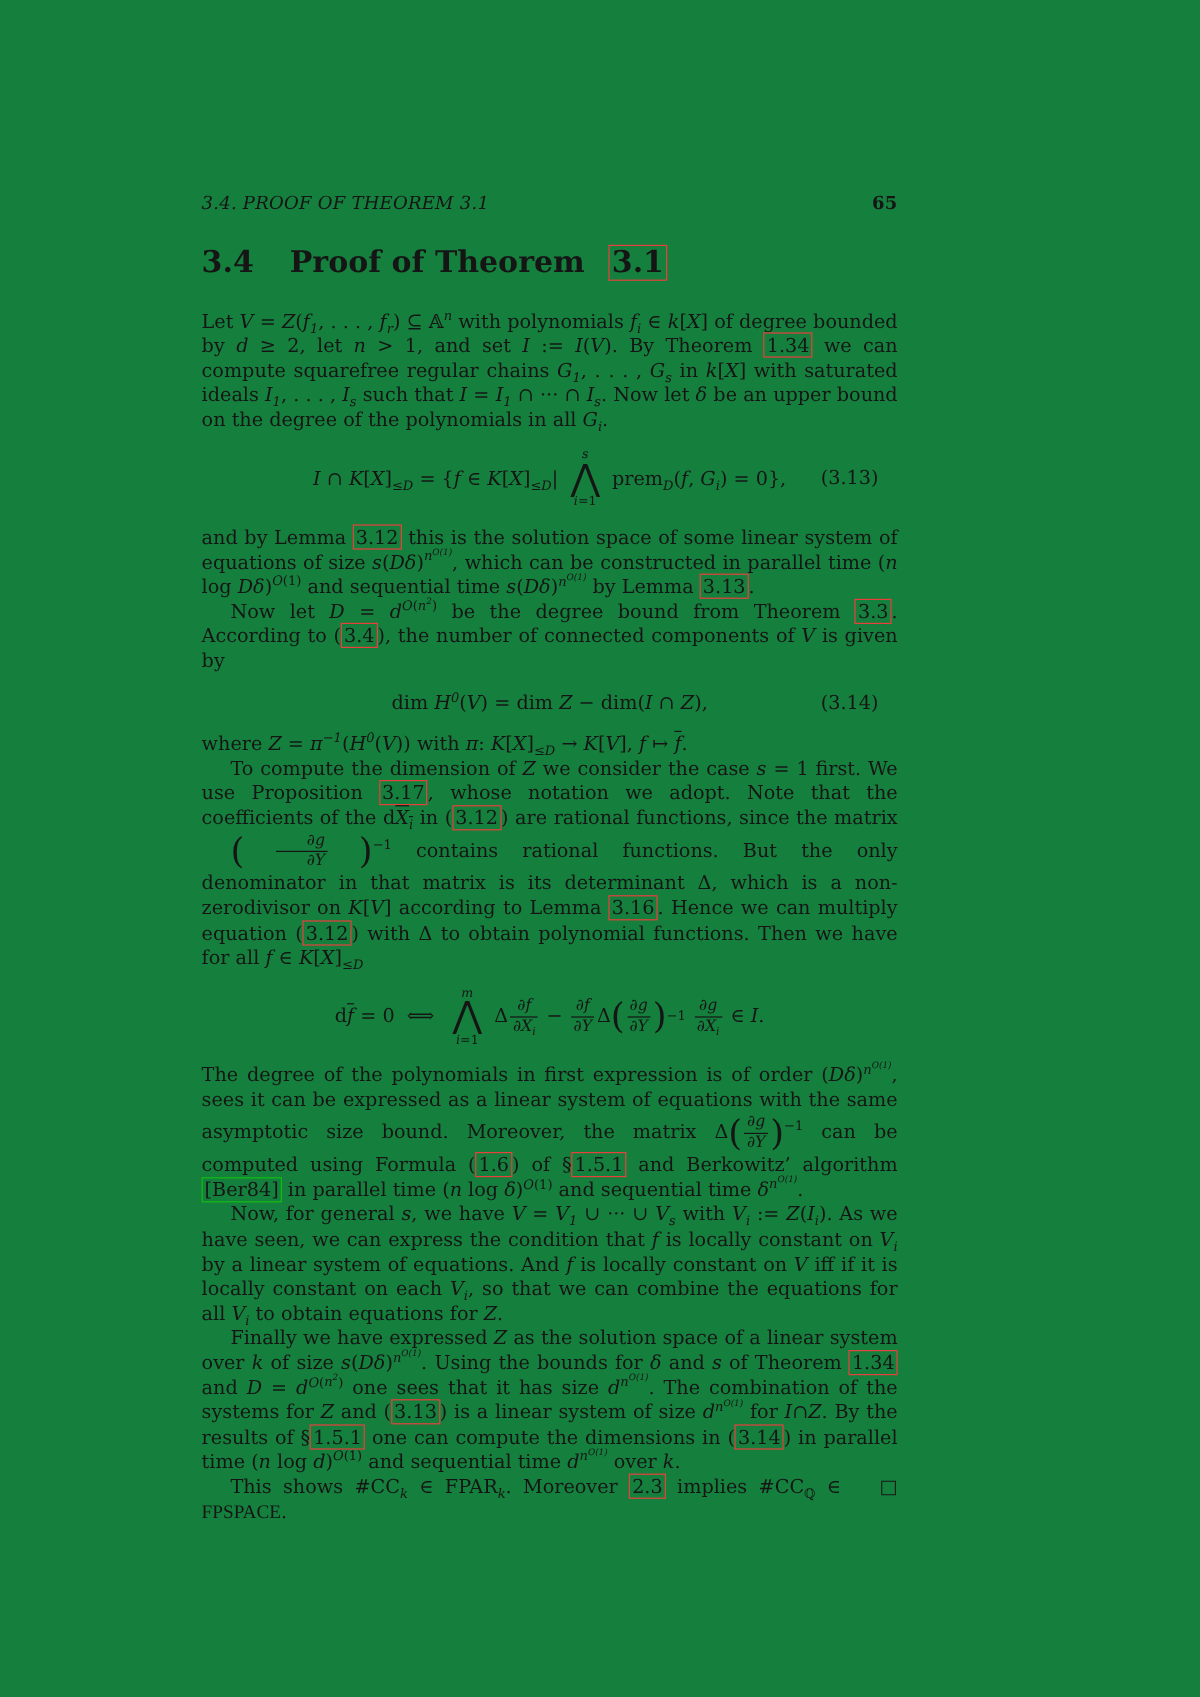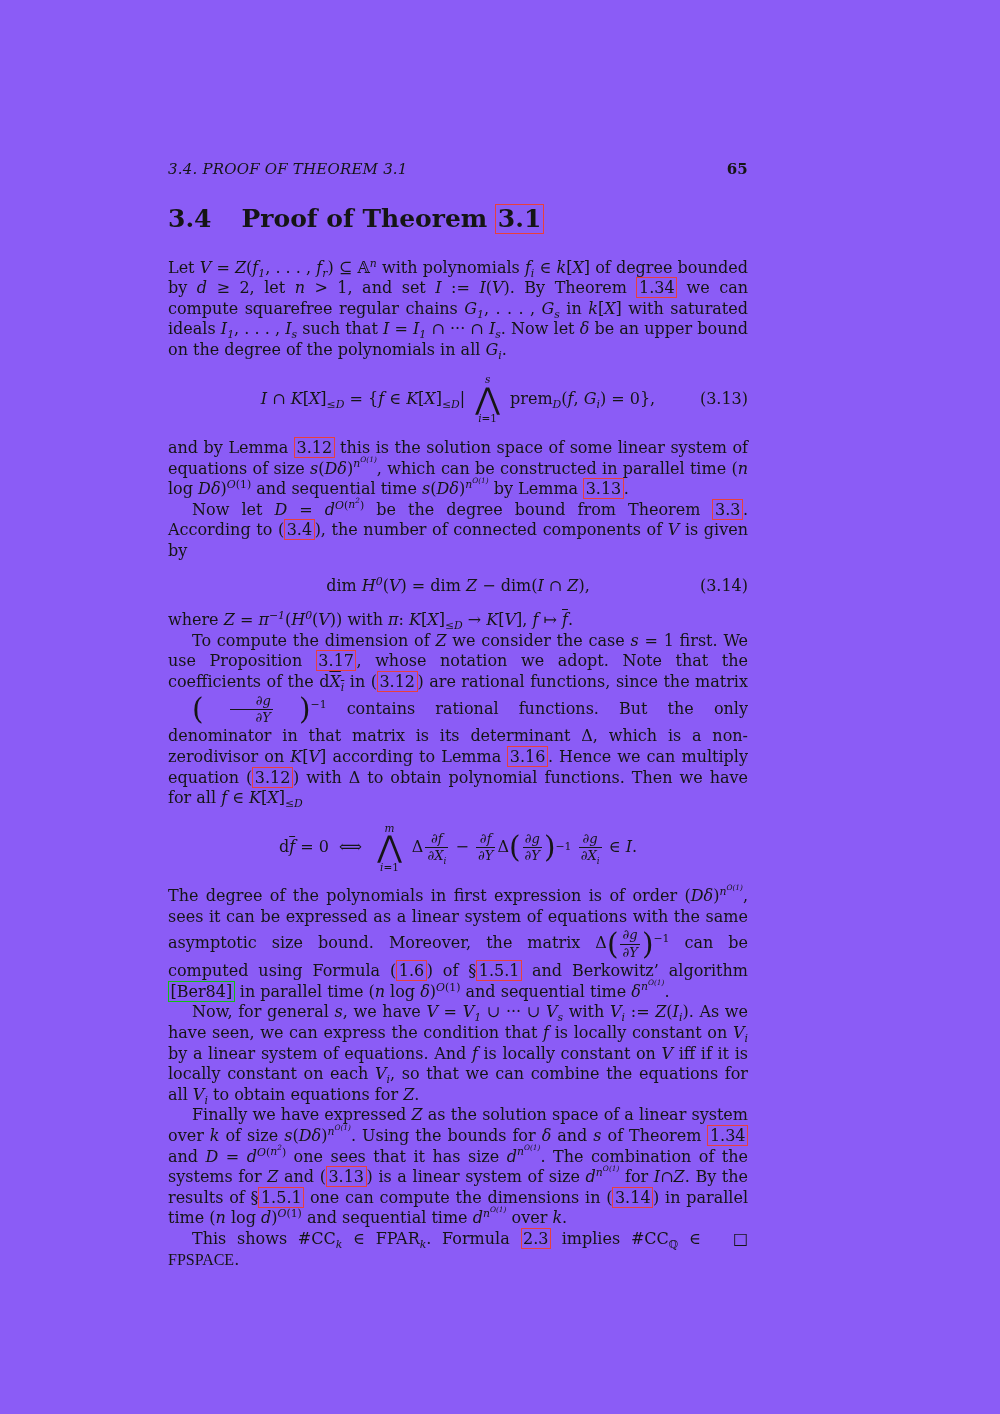--- a/index.html
+++ b/index.html
@@ -1,40 +1,40 @@
 <!DOCTYPE html>
 <html style="--ref-color: #e8403c; --cite-color: #12bd12;"><head>
 <meta charset="utf-8">
 <style>
   html,body{margin:0;padding:0;background:#e9e9e9;}
   .page{
     position:relative;
     width:1000px;height:1414px;
     margin:0 auto;
-    background:#8b5cf6;
+    background:#15803d;
     color:#151515;
     font-family:"DejaVu Serif","DejaVu Sans",serif;
     box-sizing:border-box;
     padding:160px 0 0 168px;
   }
   .col{width:580px;}
   
   .running-header{
     display:flex;justify-content:space-between;align-items:baseline;
     font-style:italic;font-size:15px;letter-spacing:.2px;
     margin-bottom:6px;
   }
   .running-header .pageno{font-style:normal;font-weight:bold;}
   
   .section-title{
     font-size:25px;font-weight:bold;margin:26px 0 24px 0;line-height:1.1;
     display:flex;align-items:baseline;gap:0;
   }
   .section-title .secnum{margin-right:30px;}
-  .section-title .ttl{margin-right:8px;}
+  .section-title .ttl{margin-right:20px;}
   
   .body{
     font-size:16px;line-height:20.6px;text-align:justify;
   }
   .body p{margin:0;}
   p.indent{text-indent:24px;}
   .it{font-style:italic;}
   .sf{font-family:Liberation Serif, serif;}
   .bar{text-decoration:overline;}
   .refbox{border:1px solid var(--ref-color,#e8403c);padding:0 1.5px;}
@@ -57,21 +57,21 @@
   
   .pgroup{display:inline-flex;align-items:center;vertical-align:middle;}
   .pgroup .bp{font-size:1.85em;line-height:0.85;font-family:"DejaVu Serif",serif;}
   .pgroup + sup{vertical-align:super;}
   
   .eq{
     position:relative;display:flex;align-items:center;justify-content:center;
     margin:14px 0;text-align:center;text-indent:0;
   }
   .eq .eqbody{display:inline-flex;align-items:center;flex-wrap:nowrap;white-space:pre;}
-  .eq .tag{position:absolute;right:0;top:50%;transform:translateY(-50%);}
+  .eq .tag{position:absolute;right:16px;top:50%;transform:translateY(-50%);}
   .qed{float:right;margin-left:8px;}
 </style>
 </head>
 <body>
 
 <div class="page">
   <div class="col">
     <div class="running-header">
       <span>3.4.  PROOF OF THEOREM 3.1</span>
       <span class="pageno">65</span>
@@ -110,16 +110,16 @@
         <p><span>The degree of the polynomials in first expression is of order (</span><span class="it">Dδ</span><span>)</span><span><sup><span class="it">n<sup><span class="it">O</span><span>(1)</span></sup></span></sup></span><span>, sees it can be expressed as a linear system of equations with the same asymptotic size bound. Moreover, the matrix Δ</span><span class="pgroup">
             <span class="bp">(</span>
             <span><span class="frac">
                 <span class="num"><span class="it">∂g</span></span>
                 <span class="den"><span class="it">∂Y</span></span>
               </span></span>
             <span class="bp">)</span>
           </span><sup><span>−1</span></sup><span> can be computed using Formula (</span><span class="refbox">1.6</span><span>) of §</span><span class="refbox">1.5.1</span><span> and Berkowitz’ algorithm </span><span class="citebox">[Ber84]</span><span> in parallel time (</span><span class="it">n</span><span> log </span><span class="it">δ</span><span>)</span><span><sup><span class="it">O</span><span>(1)</span></sup></span><span> and sequential time </span><span class="it">δ<sup><span class="it">n<sup><span class="it">O</span><span>(1)</span></sup></span></sup></span><span>.</span></p>
         <p class="indent"><span>Now, for general </span><span class="it">s</span><span>, we have </span><span class="it">V</span><span> = </span><span class="it">V<sub><span>1</span></sub></span><span> ∪ ··· ∪ </span><span class="it">V<sub><span class="it">s</span></sub></span><span> with </span><span class="it">V<sub><span class="it">i</span></sub></span><span> := </span><span class="it">Z</span><span>(</span><span class="it">I<sub><span class="it">i</span></sub></span><span>). As we have seen, we can express the condition that </span><span class="it">f</span><span> is locally constant on </span><span class="it">V<sub><span class="it">i</span></sub></span><span> by a linear system of equations. And </span><span class="it">f</span><span> is locally constant on </span><span class="it">V</span><span> iff if it is locally constant on each </span><span class="it">V<sub><span class="it">i</span></sub></span><span>, so that we can combine the equations for all </span><span class="it">V<sub><span class="it">i</span></sub></span><span> to obtain equations for </span><span class="it">Z</span><span>.</span></p>
         <p class="indent"><span>Finally we have expressed </span><span class="it">Z</span><span> as the solution space of a linear system over </span><span class="it">k</span><span> of size </span><span class="it">s</span><span>(</span><span class="it">Dδ</span><span>)</span><span><sup><span class="it">n<sup><span class="it">O</span><span>(1)</span></sup></span></sup></span><span>. Using the bounds for </span><span class="it">δ</span><span> and </span><span class="it">s</span><span> of Theorem </span><span class="refbox">1.34</span><span> and </span><span class="it">D</span><span> = </span><span class="it">d</span><span><sup><span class="it">O</span><span>(</span><span class="it">n<sup><span>2</span></sup></span><span>)</span></sup></span><span> one sees that it has size </span><span class="it">d<sup><span class="it">n<sup><span class="it">O</span><span>(1)</span></sup></span></sup></span><span>. The combination of the systems for </span><span class="it">Z</span><span> and (</span><span class="refbox">3.13</span><span>) is a linear system of size </span><span class="it">d<sup><span class="it">n<sup><span class="it">O</span><span>(1)</span></sup></span></sup></span><span> for </span><span class="it">I</span><span>∩</span><span class="it">Z</span><span>. By the results of §</span><span class="refbox">1.5.1</span><span> one can compute the dimensions in (</span><span class="refbox">3.14</span><span>) in parallel time (</span><span class="it">n</span><span> log </span><span class="it">d</span><span>)</span><span><sup><span class="it">O</span><span>(1)</span></sup></span><span> and sequential time </span><span class="it">d<sup><span class="it">n<sup><span class="it">O</span><span>(1)</span></sup></span></sup></span><span> over </span><span class="it">k</span><span>.</span></p>
-        <p class="indent"><span class="qed">□</span><span>This shows #CC</span><span><sub><span class="it">k</span></sub></span><span> ∈ FPAR</span><span><sub><span class="it">k</span></sub></span><span>. Formula </span><span class="refbox">2.3</span><span> implies #CC</span><span><sub><span>ℚ</span></sub></span><span> ∈ </span><span class="sf">FPSPACE</span><span>.</span></p>
+        <p class="indent"><span class="qed">□</span><span>This shows #CC</span><span><sub><span class="it">k</span></sub></span><span> ∈ FPAR</span><span><sub><span class="it">k</span></sub></span><span>. Moreover </span><span class="refbox">2.3</span><span> implies #CC</span><span><sub><span>ℚ</span></sub></span><span> ∈ </span><span class="sf">FPSPACE</span><span>.</span></p>
       </div>
   </div>
 </div>
 
 </body></html>

